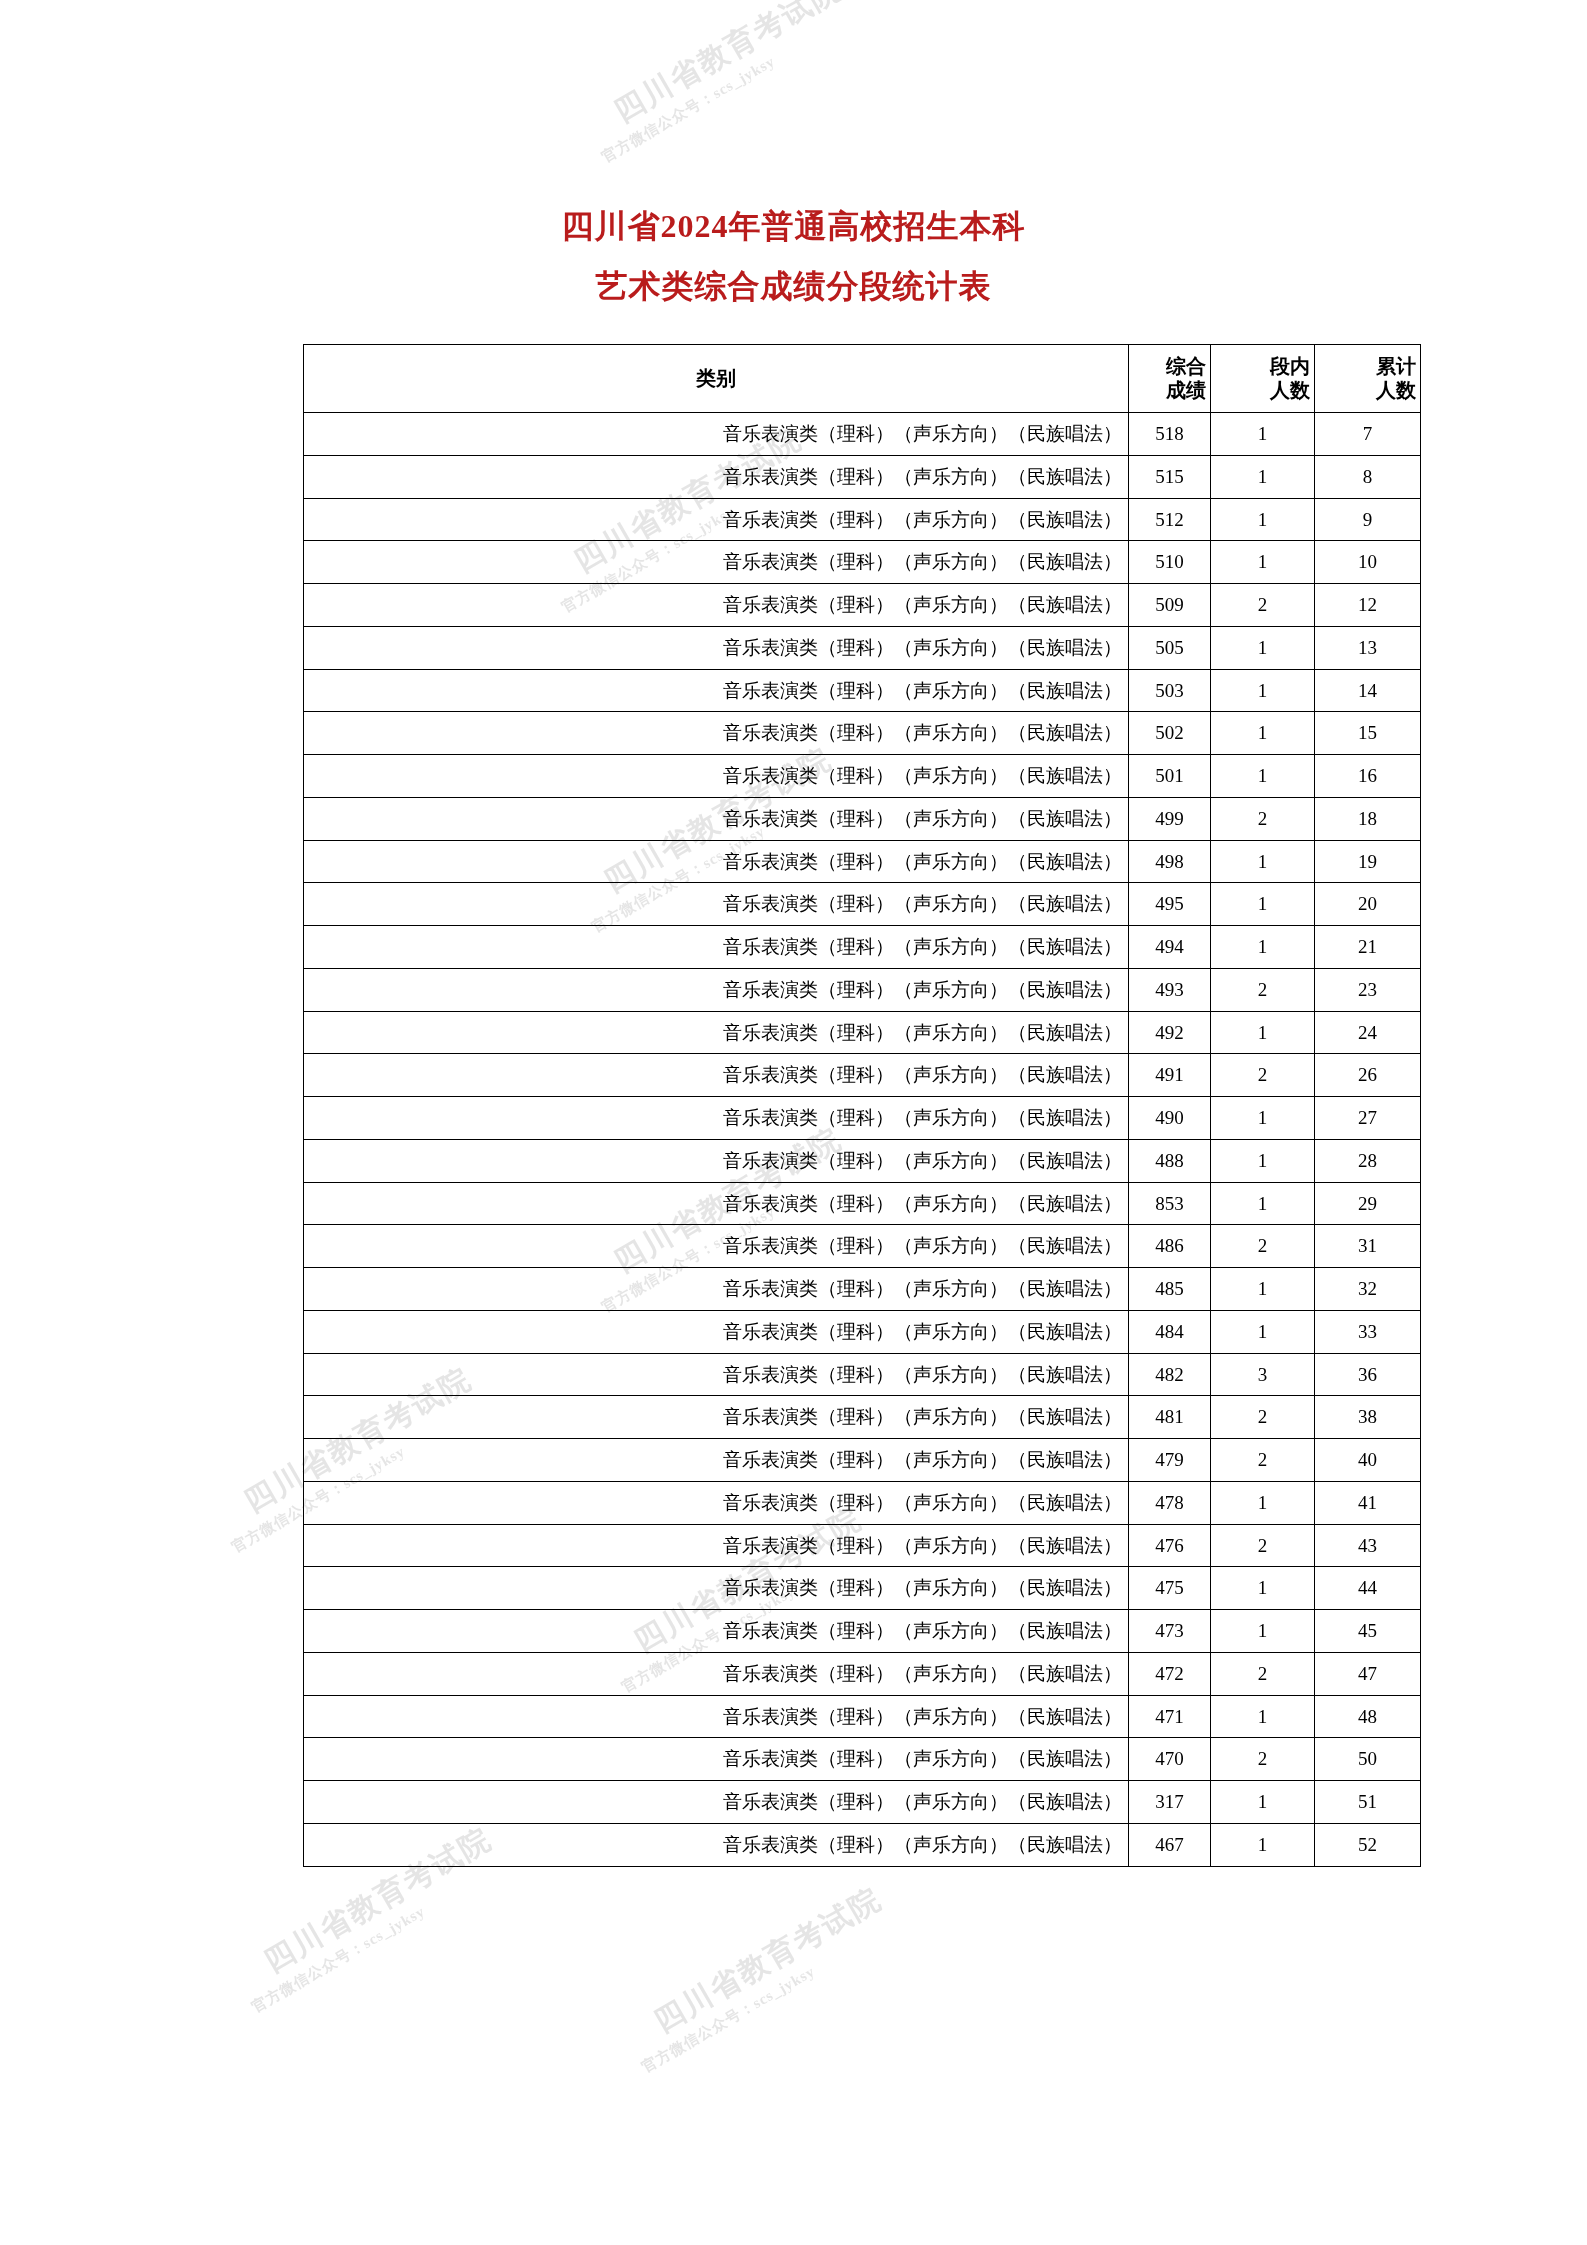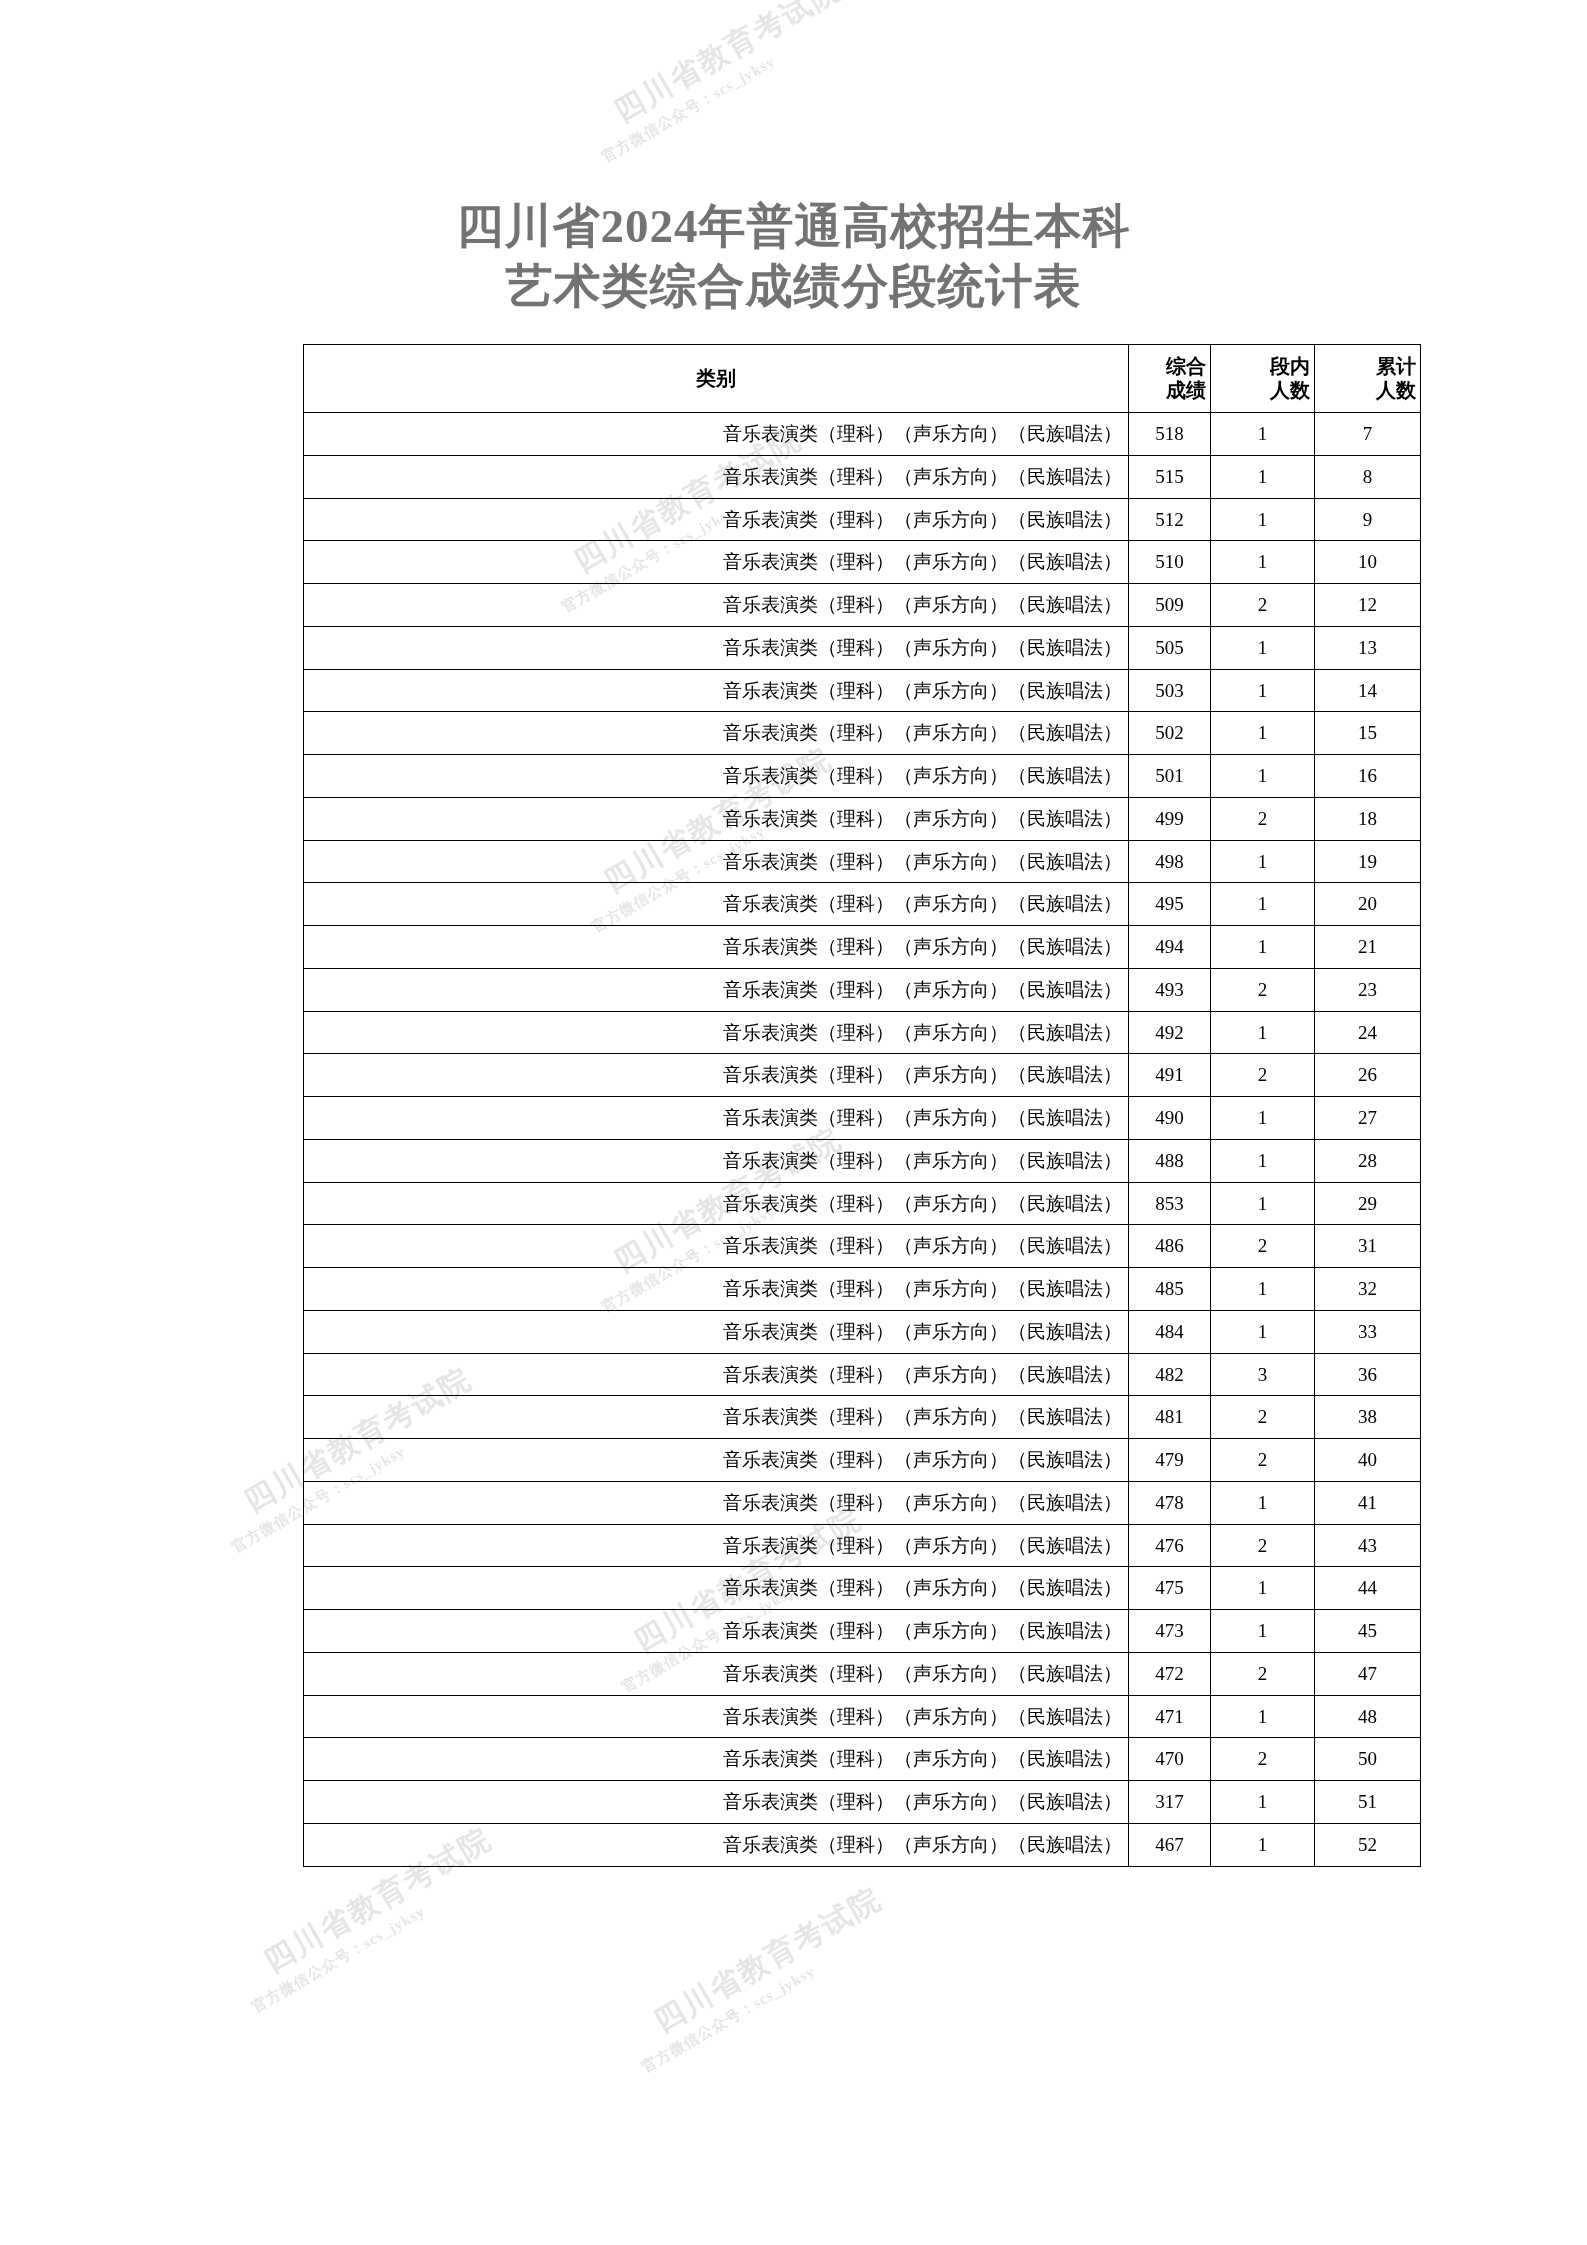--- a/index.html
+++ b/index.html
@@ -52,24 +52,24 @@
   
   .title-block {
     position: relative;
     z-index: 10;
     text-align: center;
     padding-top: 196px;
   }
   .title-line {
     font-family: "Liberation Serif", "DejaVu Serif", serif;
     font-weight: bold;
-    font-size: 47px;
+    font-size: 32px;
     line-height: 60px;
     letter-spacing: 1px;
-    color: #737373;
+    color: #b91c1c;
   }
 
   
   .table-wrap {
     position: relative;
     z-index: 10;
     margin: 28px auto 4px auto;
     width: 981px;
   }
   table.score-table {

